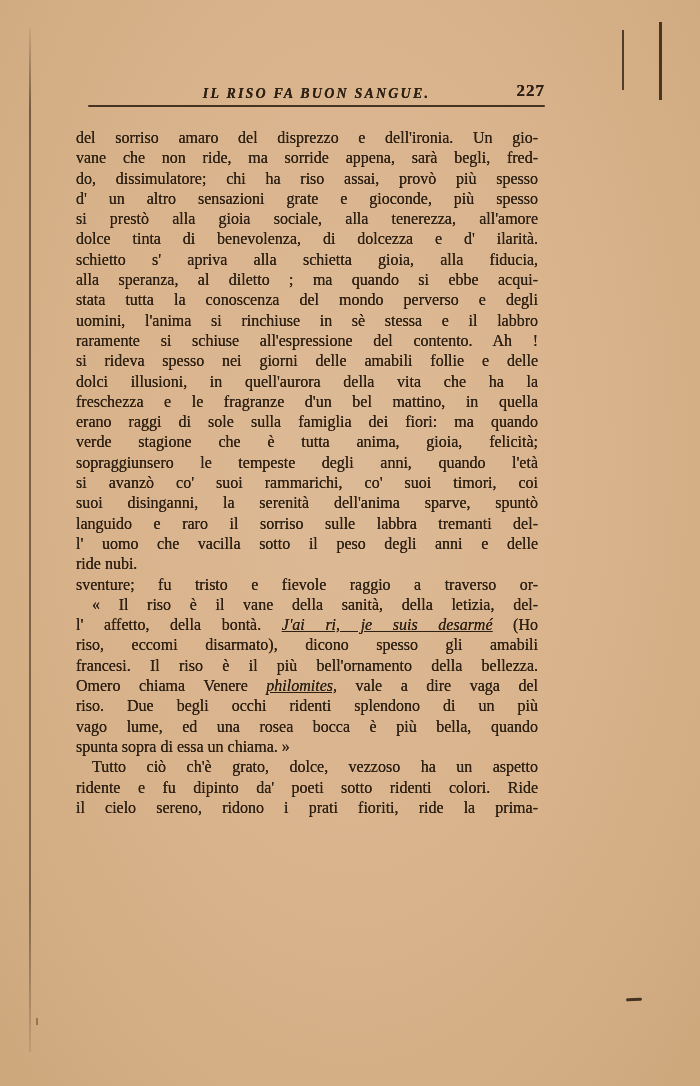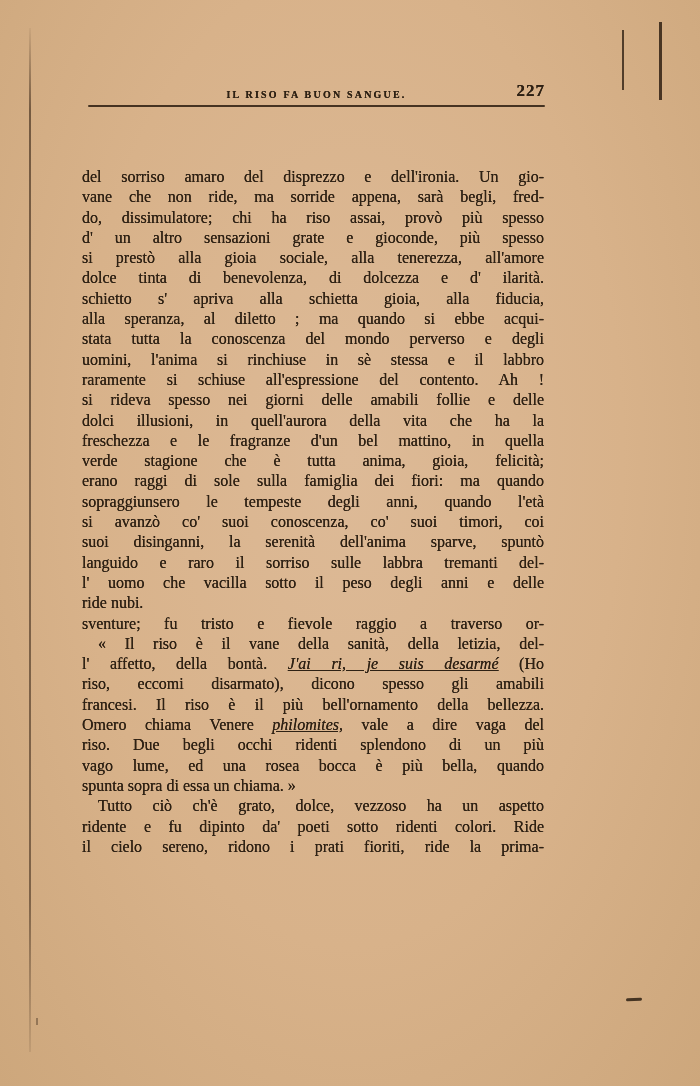--- a/index.html
+++ b/index.html
@@ -15,45 +15,45 @@
     background: radial-gradient(ellipse at 50% 42%, var(--paper-light) 0%, var(--paper) 55%, var(--paper-dark) 100%);
     color: var(--ink);
   }
   .header {
     position: absolute;
     top: 84px; left: 88px; width: 457px;
     text-align: center;
   }
   .header-title {
     font-weight: bold;
-    font-size: 10px;
+    font-size: 14px;
     letter-spacing: 2.2px;
     text-shadow: 0 0 0.3px currentColor;
+    font-style: italic;
   }
   .page-number {
     position: absolute;
     right: 0; top: -3px;
     font-weight: bold;
     font-size: 17px;
     letter-spacing: 1px;
     text-shadow: 0 0 0.3px currentColor;
   }
   .rule {
     position: absolute;
     top: 105px; left: 88px; width: 457px; height: 2px;
     background: rgba(43, 28, 15, 0.85);
     border-radius: 1px;
   }
   .body-text {
     position: absolute;
-    top: 128px; left: 82px; width: 462px;
+    top: 128px; left: 76px; width: 462px;
     font-size: 16px;
     line-height: 20.3px;
     text-shadow: 0 0 0.35px currentColor;
-    margin-top: 39px;
   }
   .line {
     text-align: justify;
     text-align-last: justify;
     white-space: normal;
   }
   .line.nojust { text-align-last: left; }
   .line.indent { text-indent: 16px; }
   .it { font-style: italic; text-decoration: underline; }
 
@@ -90,24 +90,24 @@
       <div class="line"><span>si prestò alla gioia sociale, alla tenerezza, all'amore</span></div>
       <div class="line"><span>dolce tinta di benevolenza, di dolcezza e d' ilarità.</span></div>
       <div class="line"><span>schietto s' apriva alla schietta gioia, alla fiducia,</span></div>
       <div class="line"><span>alla speranza, al diletto ; ma quando si ebbe acqui-</span></div>
       <div class="line"><span>stata tutta la conoscenza del mondo perverso e degli</span></div>
       <div class="line"><span>uomini, l'anima si rinchiuse in sè stessa e il labbro</span></div>
       <div class="line"><span>raramente si schiuse all'espressione del contento. Ah !</span></div>
       <div class="line"><span>si rideva spesso nei giorni delle amabili follie e delle</span></div>
       <div class="line"><span>dolci illusioni, in quell'aurora della vita che ha la</span></div>
       <div class="line"><span>freschezza e le fragranze d'un bel mattino, in quella</span></div>
+      <div class="line"><span>erano raggi di sole sulla famiglia dei fiori: ma quando</span></div>
       <div class="line"><span>verde stagione che è tutta anima, gioia, felicità;</span></div>
-      <div class="line"><span>erano raggi di sole sulla famiglia dei fiori: ma quando</span></div>
       <div class="line"><span>sopraggiunsero le tempeste degli anni, quando l'età</span></div>
-      <div class="line"><span>si avanzò co' suoi conoscenza, co' suoi timori, coi</span></div>
+      <div class="line"><span>si avanzò co' suoi rammarichi, co' suoi timori, coi</span></div>
       <div class="line"><span>suoi disinganni, la serenità dell'anima sparve, spuntò</span></div>
       <div class="line"><span>languido e raro il sorriso sulle labbra tremanti del-</span></div>
       <div class="line"><span>l' uomo che vacilla sotto il peso degli anni e delle</span></div>
       <div class="line nojust"><span>ride nubi.</span></div>
       <div class="line"><span>sventure; fu tristo e fievole raggio a traverso or-</span></div>
       <div class="line indent"><span>« Il riso è il vane della sanità, della letizia, del-</span></div>
       <div class="line"><span>l' affetto, della bontà. </span><span class="it">J'ai ri, je suis desarmé</span><span> (Ho</span></div>
       <div class="line"><span>riso, eccomi disarmato), dicono spesso gli amabili</span></div>
       <div class="line"><span>francesi. Il riso è il più bell'ornamento della bellezza.</span></div>
       <div class="line"><span>Omero chiama Venere </span><span class="it">philomites,</span><span> vale a dire vaga del</span></div>

